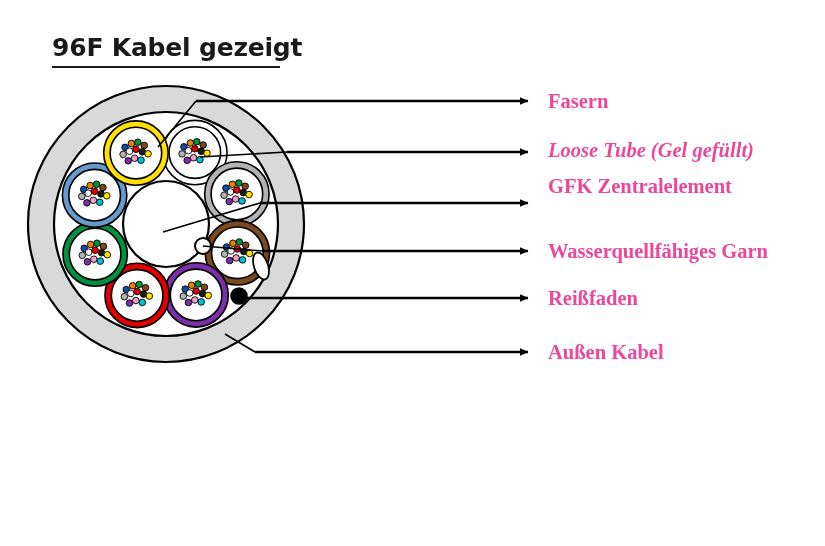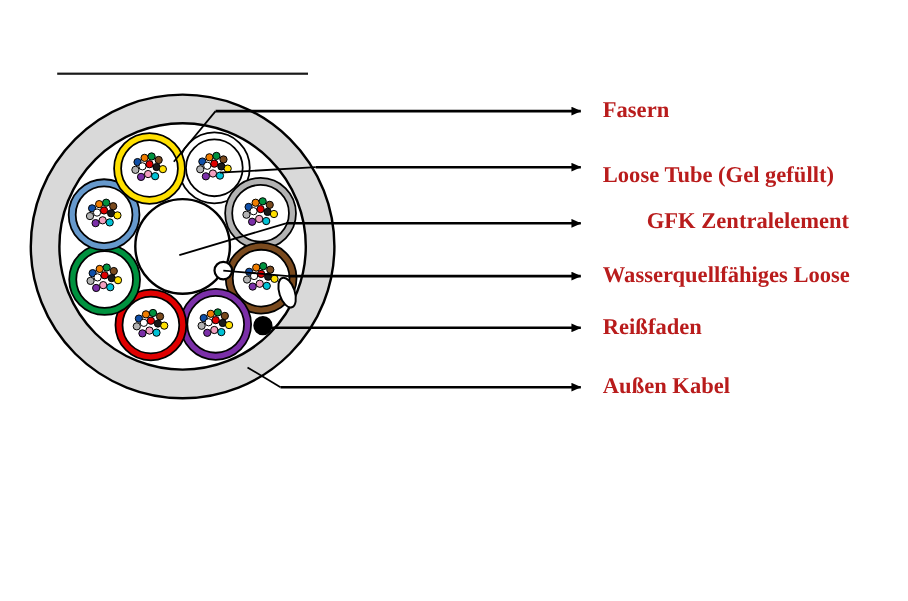--- a/index.html
+++ b/index.html
@@ -39,30 +39,31 @@
   #diagram-svg {
     position: absolute;
     left: 0;
     top: 0;
   }
   .callout-label {
     position: absolute;
     font-family: "Liberation Serif", serif;
     font-size: 20.5px;
     font-weight: 700;
-    color: #b91c1c;
+    color: #ec4899;
     white-space: nowrap;
     transform: translateY(-50%);
   }
 </style>
 </head>
 <body>
 
 <div id="canvas">
 
+  <div id="title">96F Kabel gezeigt</div>
   <div id="title-underline"></div>
 
   <svg id="diagram-svg" width="825" height="546" viewBox="0 0 825 546" xmlns="http://www.w3.org/2000/svg">
     <defs>
       <marker id="arrowhead" markerWidth="9" markerHeight="8" refX="8.5" refY="4" orient="auto" markerUnits="userSpaceOnUse">
         <path d="M0,0 L9,4 L0,8 z" fill="#000000"></path>
       </marker>
     </defs>
     <g id="cable-group">
         <circle cx="166" cy="224" r="138" fill="#d9d9d9" stroke="#000000" stroke-width="2.2"></circle>
@@ -219,20 +220,20 @@
         <line x1="262" y1="251" x2="528" y2="251" stroke="#000000" stroke-width="2.4" marker-end="url(#arrowhead)"></line>
         <line x1="239" y1="296" x2="239" y2="298" stroke="#000000" stroke-width="1.6"></line>
         <line x1="239" y1="298" x2="528" y2="298" stroke="#000000" stroke-width="2.4" marker-end="url(#arrowhead)"></line>
         <line x1="225" y1="334" x2="255" y2="352" stroke="#000000" stroke-width="1.6"></line>
         <line x1="255" y1="352" x2="528" y2="352" stroke="#000000" stroke-width="2.4" marker-end="url(#arrowhead)"></line>
       </g>
   </svg>
 
   <div id="labels-layer">
       <div class="callout-label" style="left: 548px; top: 101px;">Fasern</div>
-      <div class="callout-label" style="left: 548px; top: 160px;">Loose Tube (Gel gefüllt)</div>
-      <div class="callout-label" style="left: 548px; top: 202px; margin-left: 40px;">GFK Zentralelement</div>
-      <div class="callout-label" style="left: 548px; top: 251px;">Wasserquellfähiges Loose</div>
+      <div class="callout-label" style="left: 548px; top: 150px; font-style: italic;">Loose Tube (Gel gefüllt)</div>
+      <div class="callout-label" style="left: 548px; top: 186px;">GFK Zentralelement</div>
+      <div class="callout-label" style="left: 548px; top: 251px;">Wasserquellfähiges Garn</div>
       <div class="callout-label" style="left: 548px; top: 298px; font-family: Liberation Serif, serif;">Reißfaden</div>
       <div class="callout-label" style="left: 548px; top: 352px;">Außen Kabel</div>
     </div>
 
 </div>
 
 </body></html>

